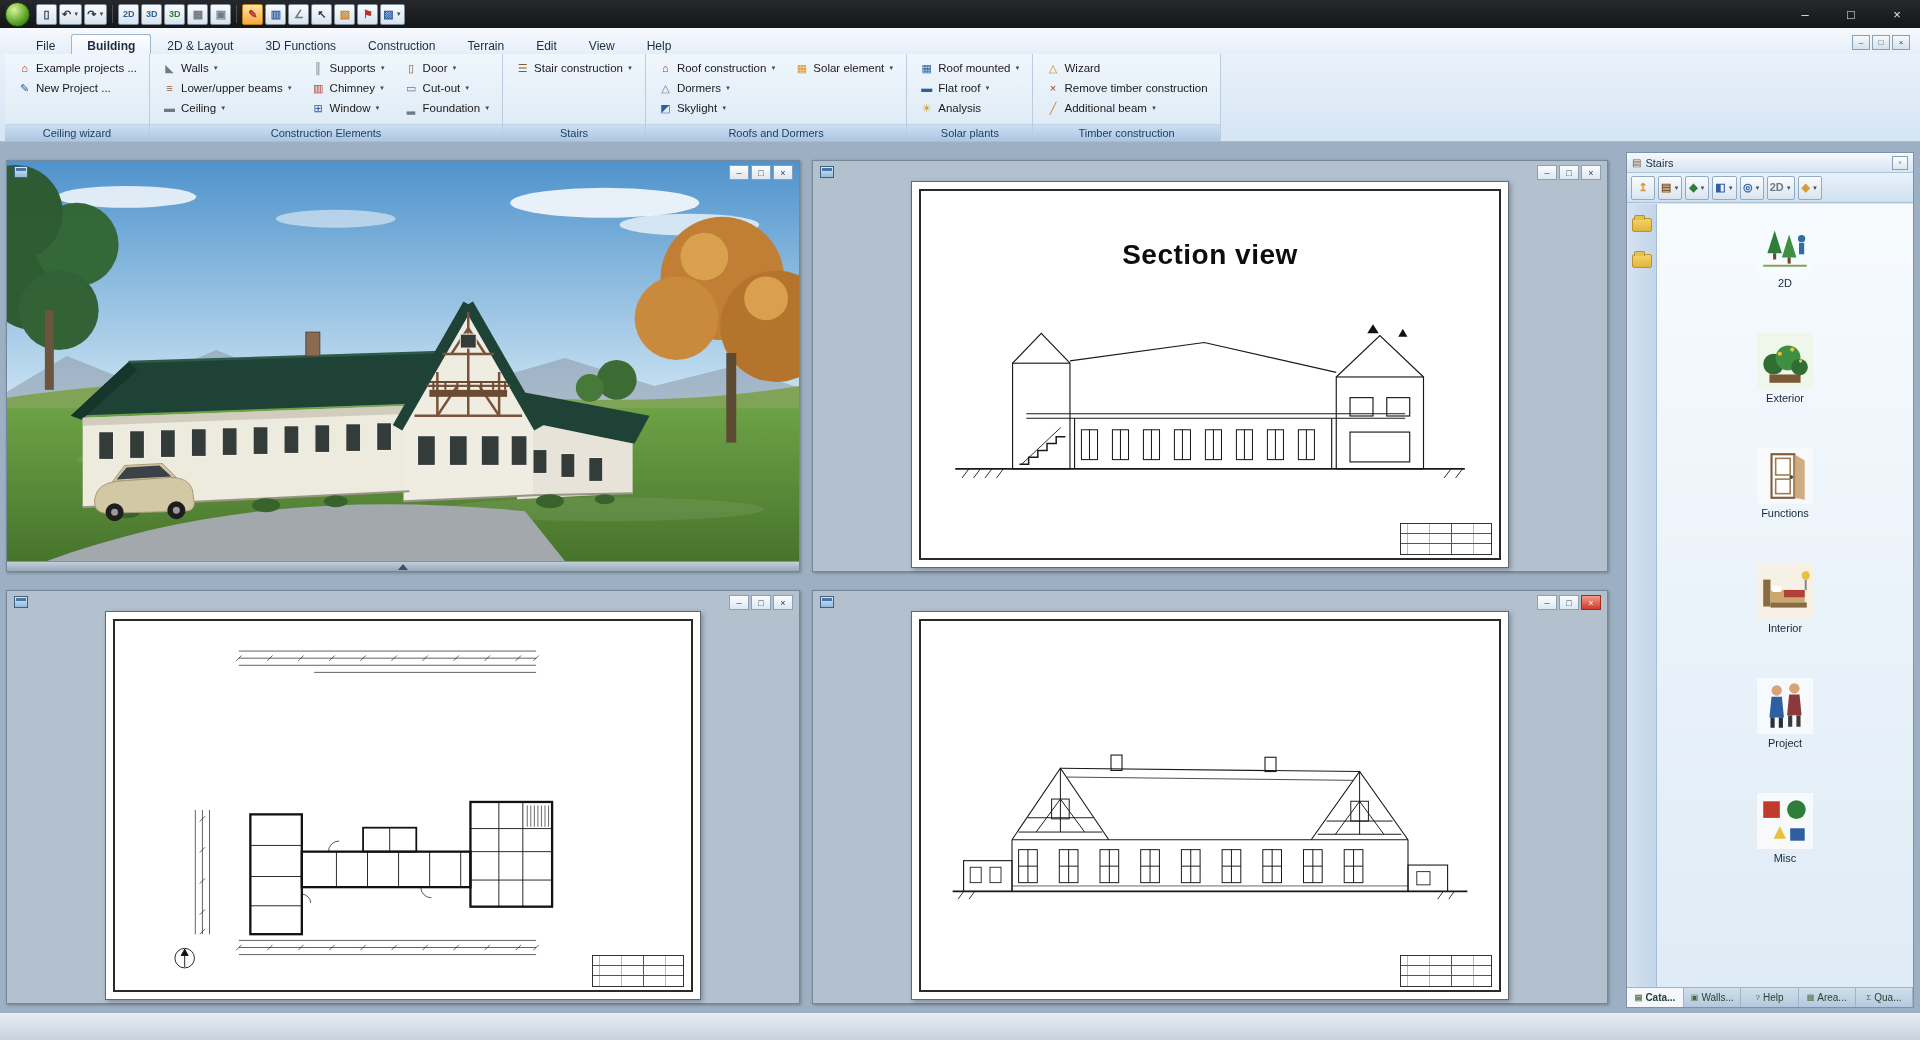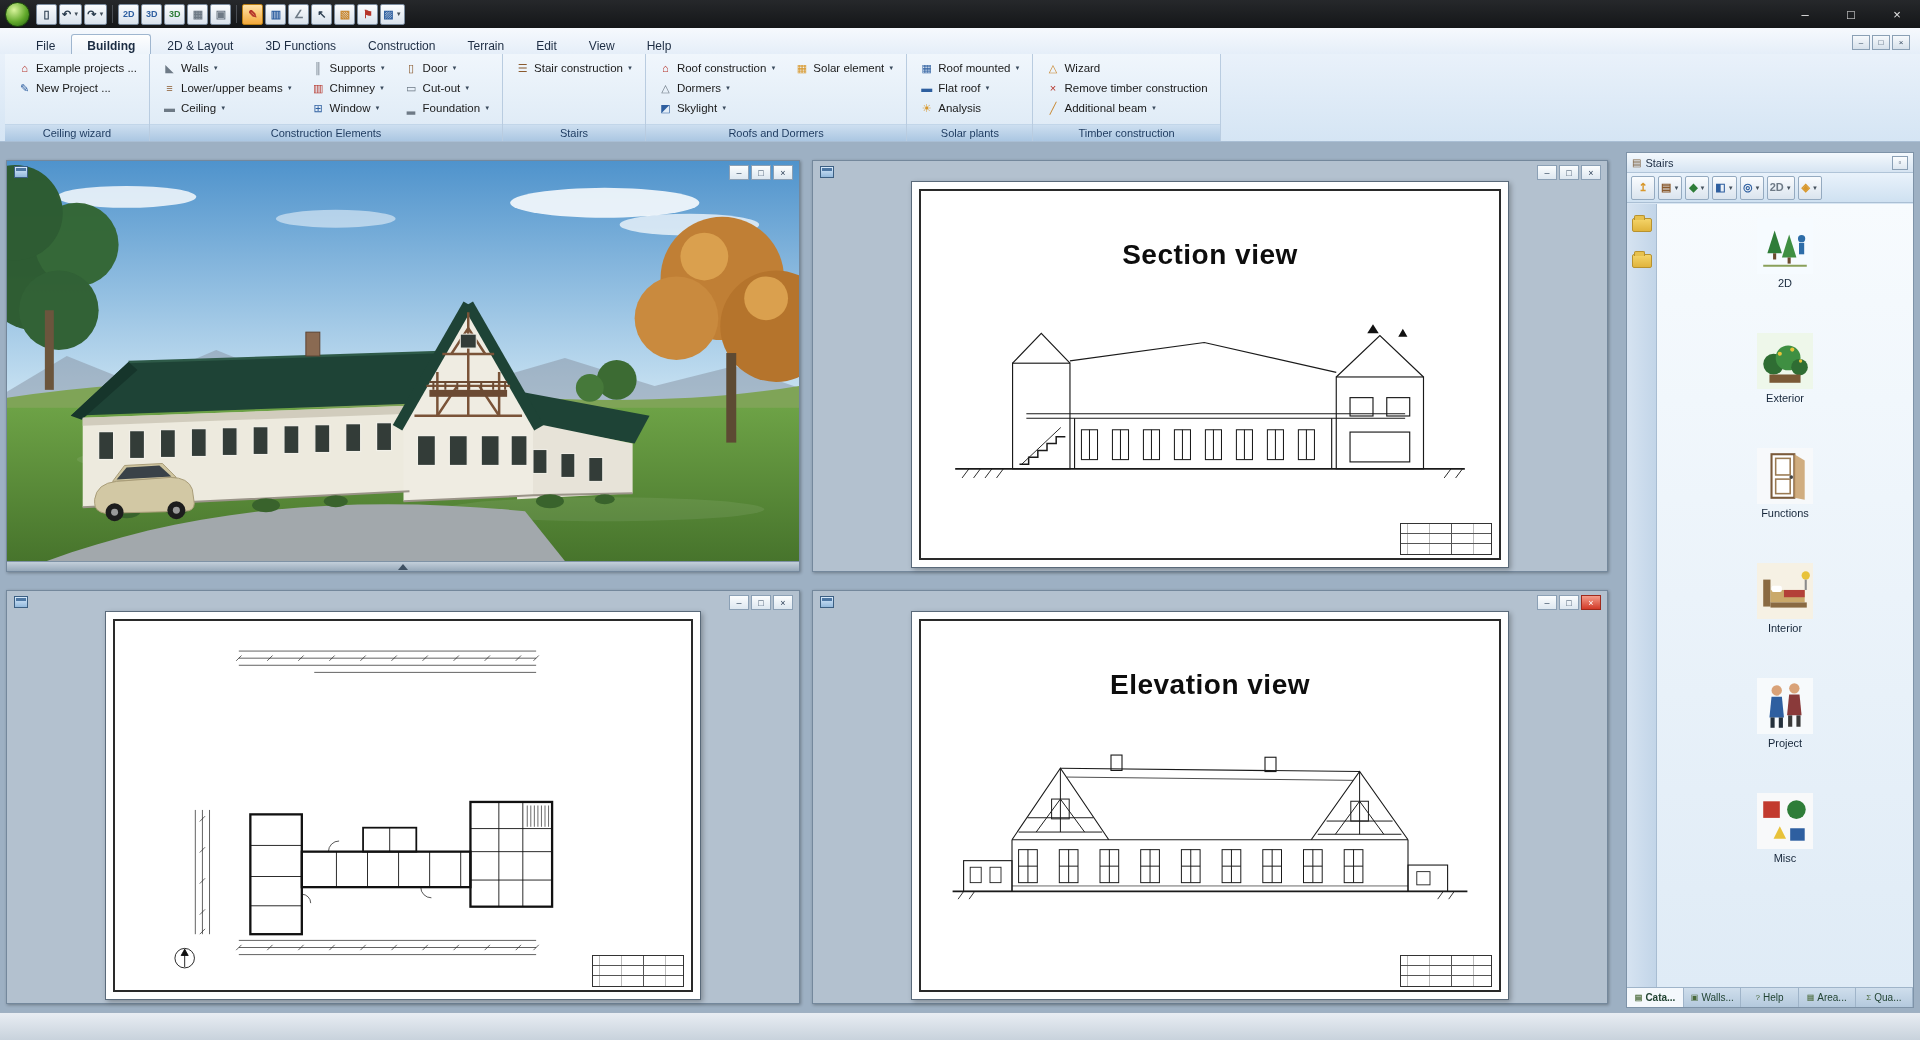--- a/index.html
+++ b/index.html
@@ -579,21 +579,20 @@
     <div class="cwin" style="left:812px; top:448px; width:796px; height:414px;">
       <div class="cwin-icon"></div>
       <div class="cwin-controls">
         <div class="cbtn">–</div>
         <div class="cbtn">□</div>
         <div class="cbtn red">×</div>
       </div>
       <div class="cwin-body">
         <div class="page">
           <div class="page-frame"></div>
-          <div class="dwg-title">Elevation view</div>
           <div class="dwg-wrap">
             <svg viewBox="0 0 480 175" preserveAspectRatio="xMidYMid meet">
               <g stroke="#1a1a1a" fill="none" stroke-width="1">
                 <line x1="6" y1="142" x2="474" y2="142" stroke-width="1.6"></line>
                 <path d="M16,142 l-5,7 M26,142 l-5,7 M452,142 l-5,7 M462,142 l-5,7" stroke-width=".8"></path>
                 <rect x="16" y="114" width="44" height="28"></rect>
                 <rect x="22" y="120" width="10" height="14" stroke-width=".8"></rect>
                 <rect x="40" y="120" width="10" height="14" stroke-width=".8"></rect>
                 <rect x="420" y="118" width="36" height="24"></rect>
                 <rect x="428" y="124" width="12" height="12" stroke-width=".8"></rect>

